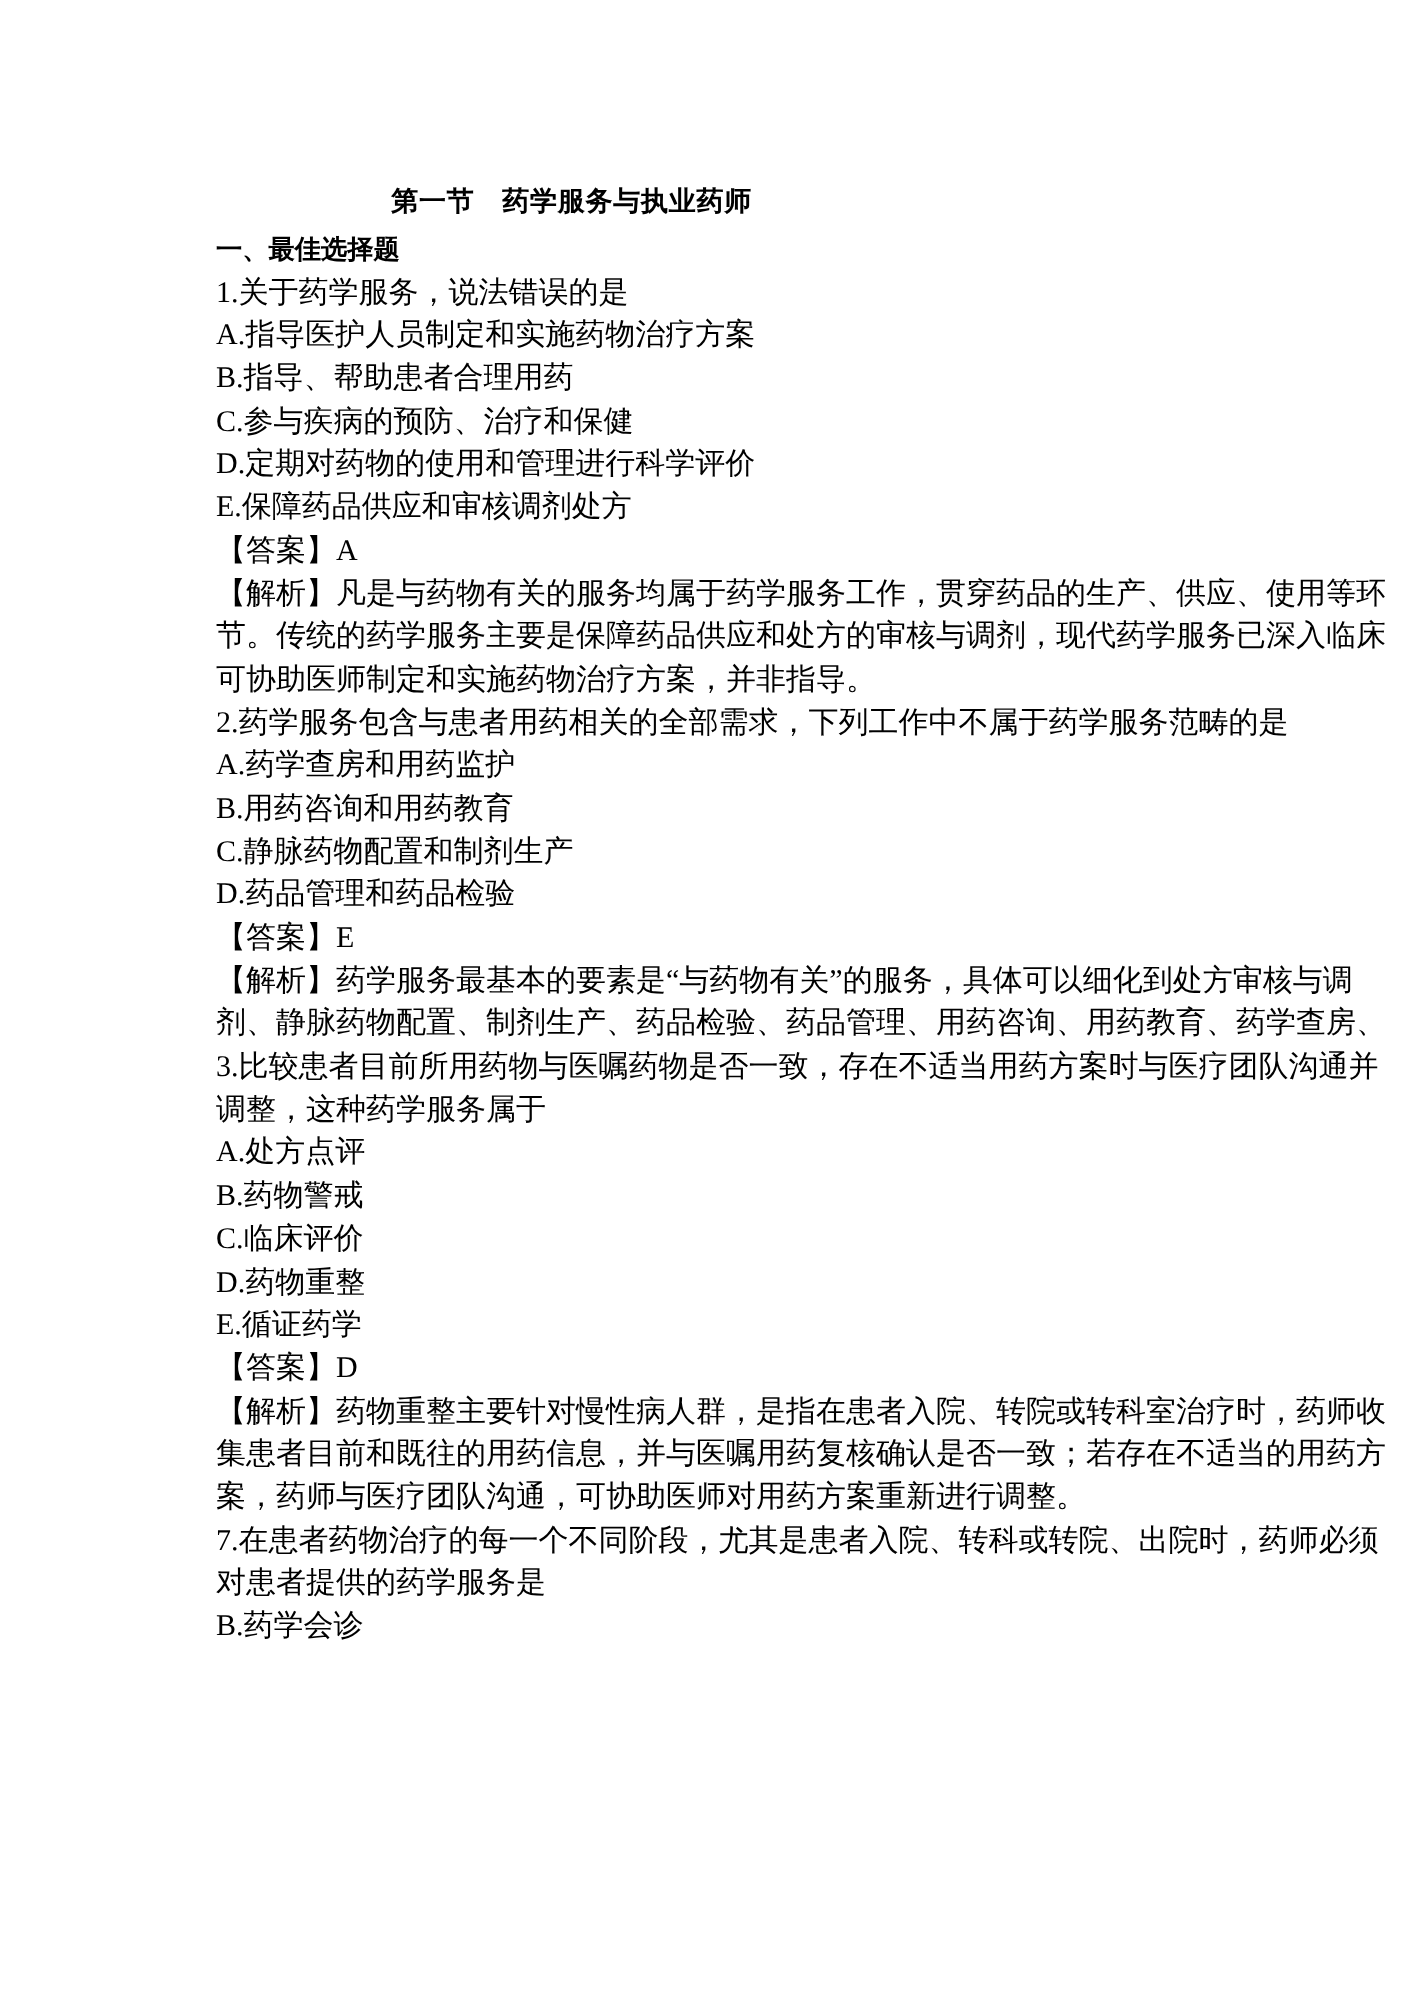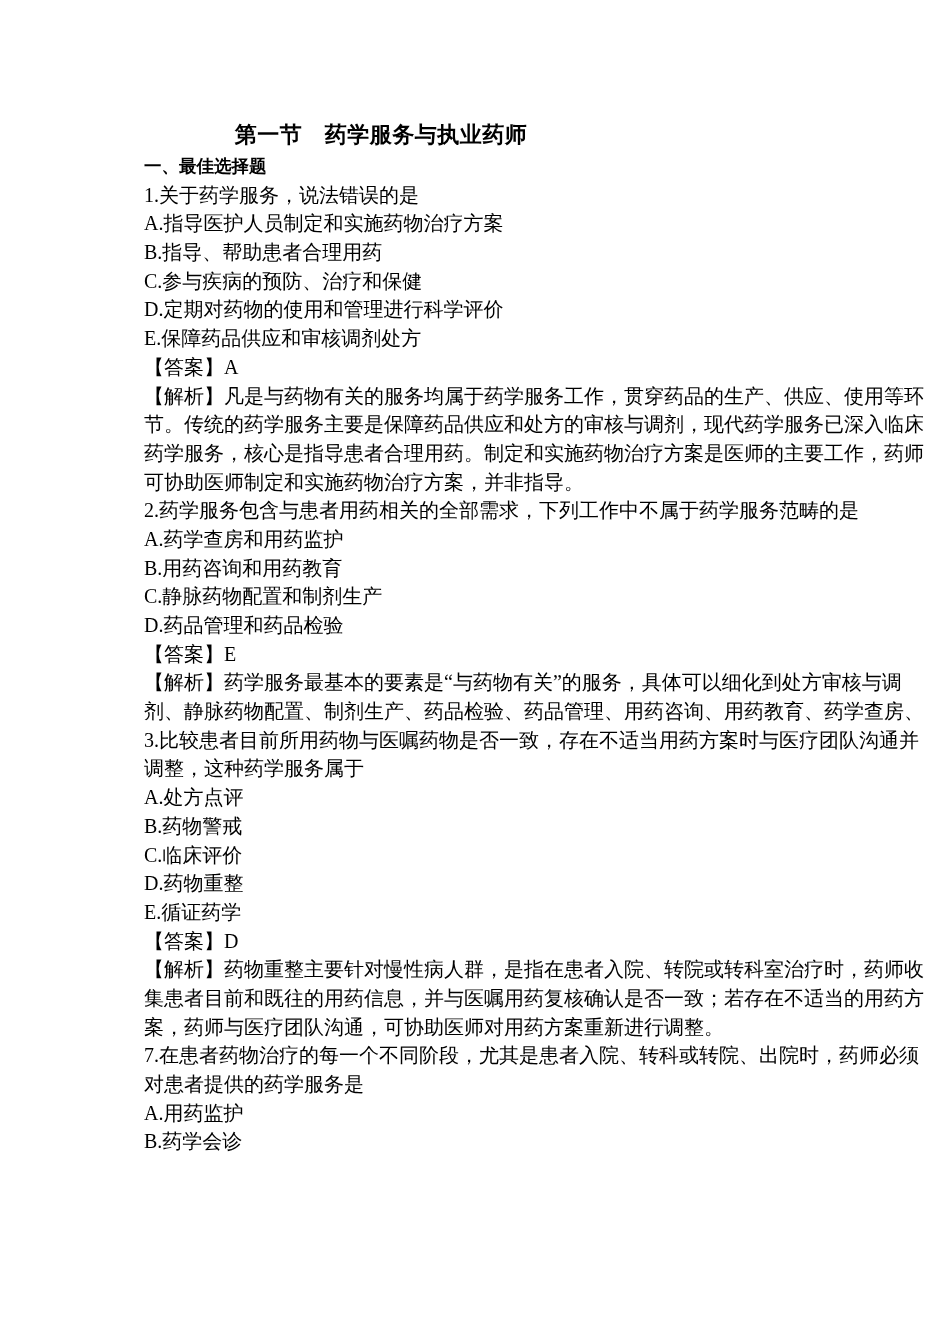--- a/index.html
+++ b/index.html
@@ -7,21 +7,21 @@
     width: 950px; height: 1344px;
     background: #ffffff; color: #000000;
     position: relative; overflow: hidden;
     font-family: "Liberation Serif", "DejaVu Serif", serif;
   }
   .page { position: absolute; inset: 0; background: #ffffff; }
   .title {
     position: absolute; top: 121px; left: 0; width: 762px; margin: 0;
     text-align: center;
     font-family: "Liberation Sans", "DejaVu Sans", sans-serif;
-    font-weight: bold; font-size: 22px; line-height: 27px;
+    font-weight: bold; font-size: 18px; line-height: 27px;
     letter-spacing: 0.5px;
   }
   .content {
     position: absolute; left: 144px; top: 152px; width: 663px;
   }
   .line {
     font-size: 20px; line-height: 28.7px; height: 28.7px;
     white-space: nowrap;
   }
   .line.heading {
@@ -46,21 +46,20 @@
 
     <div class="line">1.关于药学服务，说法错误的是</div>
     <div class="line">A.指导医护人员制定和实施药物治疗方案</div>
     <div class="line">B.指导、帮助患者合理用药</div>
     <div class="line">C.参与疾病的预防、治疗和保健</div>
     <div class="line">D.定期对药物的使用和管理进行科学评价</div>
     <div class="line">E.保障药品供应和审核调剂处方</div>
     <div class="line">【答案】A</div>
     <div class="line fill">【解析】凡是与药物有关的服务均属于药学服务工作，贯穿药品的生产、供应、使用等环</div>
     <div class="line fill">节。传统的药学服务主要是保障药品供应和处方的审核与调剂，现代药学服务已深入临床</div>
-    <div class="line fill">药学服务，核心是指导患者合理用药。制定和实施药物治疗方案是医师的主要工作，药师</div>
     <div class="line">可协助医师制定和实施药物治疗方案，并非指导。</div>
 
     <div class="line">2.药学服务包含与患者用药相关的全部需求，下列工作中不属于药学服务范畴的是</div>
     <div class="line">A.药学查房和用药监护</div>
     <div class="line">B.用药咨询和用药教育</div>
     <div class="line">C.静脉药物配置和制剂生产</div>
     <div class="line">D.药品管理和药品检验</div>
     <div class="line">【答案】E</div>
     <div class="line fill">【解析】药学服务最基本的要素是“与药物有关”的服务，具体可以细化到处方审核与调</div>
     <div class="line fill">剂、静脉药物配置、制剂生产、药品检验、药品管理、用药咨询、用药教育、药学查房、</div>
@@ -72,17 +71,16 @@
     <div class="line">C.临床评价</div>
     <div class="line">D.药物重整</div>
     <div class="line">E.循证药学</div>
     <div class="line">【答案】D</div>
     <div class="line fill">【解析】药物重整主要针对慢性病人群，是指在患者入院、转院或转科室治疗时，药师收</div>
     <div class="line fill">集患者目前和既往的用药信息，并与医嘱用药复核确认是否一致；若存在不适当的用药方</div>
     <div class="line">案，药师与医疗团队沟通，可协助医师对用药方案重新进行调整。</div>
 
     <div class="line fill">7.在患者药物治疗的每一个不同阶段，尤其是患者入院、转科或转院、出院时，药师必须</div>
     <div class="line">对患者提供的药学服务是</div>
-    <div class="line">A.用药监护</div>
     <div class="line">B.药学会诊</div>
 
   </div>
 </div>
 
 </body></html>

